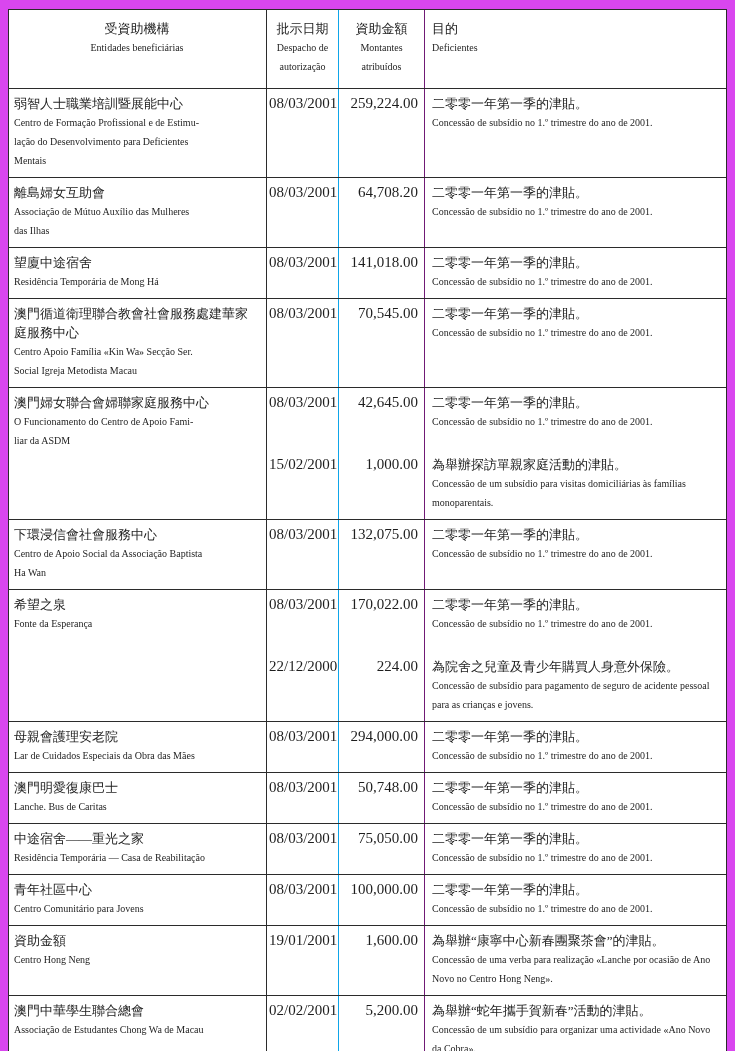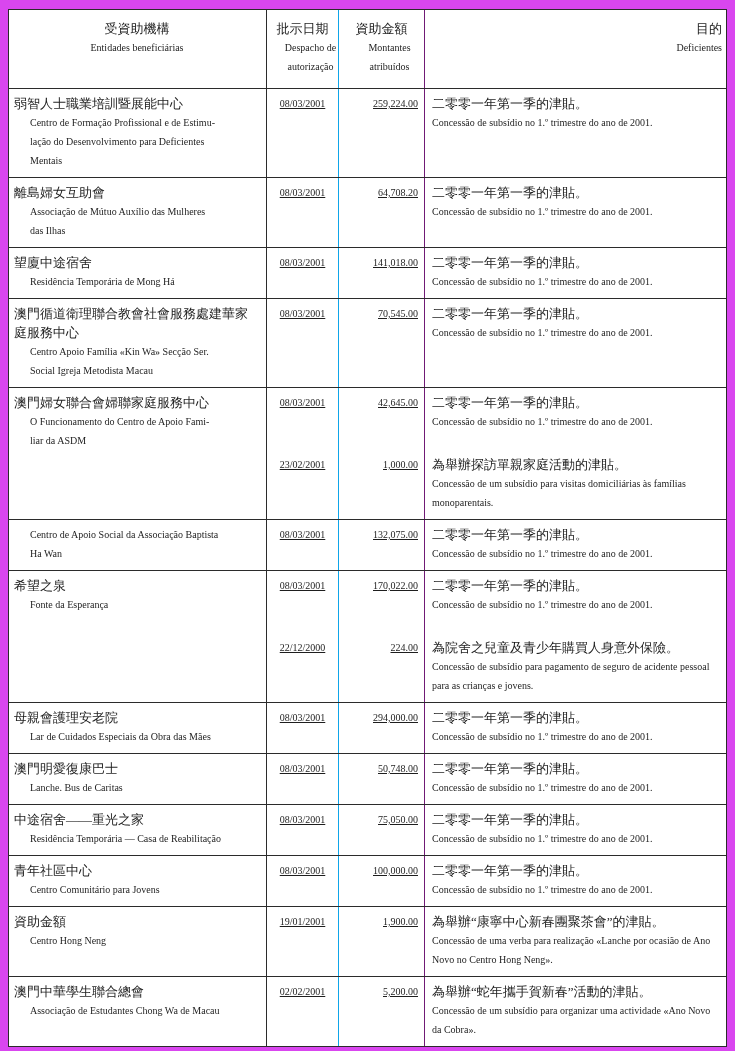--- a/index.html
+++ b/index.html
@@ -22,25 +22,25 @@
   .c-date   { width:72px;  border-right:1px solid #0ea5e9; text-align:center; padding:5px 2px 7px 2px; }
   .c-amount { width:86px;  border-right:1px solid #701a75; text-align:right; padding:5px 6px 7px 2px; }
   .c-purpose{ flex:1; padding:5px 4px 7px 7px; }
   .entries { flex:1; display:flex; flex-direction:column; }
   .entry { display:flex; align-items:stretch; }
   .entry:last-child { flex:1; }
   .entry + .entry > .ecell { padding-top:17px; }
   .ecell { line-height:19px; }
   .zh { font-size:13px; }
   .pt { font-size:10px; }
-  .prelines { white-space:pre-line;padding-left:16px; }
+  .prelines { white-space:pre-line; }
   .header-row .cell { text-align:center; padding-top:9px; padding-bottom:9px; }
   .header-row .c-date, .header-row .c-amount { padding-left:1px; padding-right:1px; }
   .header-row { min-height:78px; }
-  .amount-text, .date-text { font-size:10px;text-decoration:underline; }
+  .amount-text, .date-text { font-size:15px; }
 </style>
 </head>
 <body>
 
 <div class="page">
   <div class="grant-table">
 
     <div class="row header-row">
       <div class="cell c-entity">
         <div class="zh">受資助機構</div>
@@ -49,21 +49,21 @@
       <div class="cell c-date">
         <div class="zh">批示日期</div>
         <div class="pt prelines">Despacho de
 autorização</div>
       </div>
       <div class="cell c-amount">
         <div class="zh">資助金額</div>
         <div class="pt prelines">Montantes
 atribuídos</div>
       </div>
-      <div class="cell c-purpose" style="text-align:right;">
+      <div class="cell c-purpose" style="text-align:left;">
         <div class="zh">目的</div>
         <div class="pt">Deficientes</div>
       </div>
     </div>
 
     <div id="rows-container">
   <div class="row trow">
     <div class="cell c-entity">
       <div class="zh">弱智人士職業培訓暨展能中心</div>
       <div class="pt prelines">Centro de Formação Profissional e de Estimu-
@@ -145,32 +145,33 @@
   <div class="entry">
     <div class="ecell c-date date-text">08/03/2001</div>
     <div class="ecell c-amount amount-text">42,645.00</div>
     <div class="ecell c-purpose">
       <div class="zh">二零零一年第一季的津貼。</div>
       <div class="pt">Concessão de subsídio no 1.º trimestre do ano de 2001.</div>
     </div>
   </div>
 
   <div class="entry">
-    <div class="ecell c-date date-text">23/02/2001</div>
+    <div class="ecell c-date date-text">15/02/2001</div>
     <div class="ecell c-amount amount-text">1,000.00</div>
     <div class="ecell c-purpose">
       <div class="zh">為舉辦探訪單親家庭活動的津貼。</div>
       <div class="pt">Concessão de um subsídio para visitas domiciliárias às famílias monoparentais.</div>
     </div>
   </div>
 </div>
   </div>
 
   <div class="row trow">
     <div class="cell c-entity">
+      <div class="zh">下環浸信會社會服務中心</div>
       <div class="pt prelines">Centro de Apoio Social da Associação Baptista
 Ha Wan</div>
     </div>
     <div class="entries">
   <div class="entry">
     <div class="ecell c-date date-text">08/03/2001</div>
     <div class="ecell c-amount amount-text">132,075.00</div>
     <div class="ecell c-purpose">
       <div class="zh">二零零一年第一季的津貼。</div>
       <div class="pt">Concessão de subsídio no 1.º trimestre do ano de 2001.</div>
@@ -274,21 +275,21 @@
   </div>
 
   <div class="row trow">
     <div class="cell c-entity">
       <div class="zh">資助金額</div>
       <div class="pt prelines">Centro Hong Neng</div>
     </div>
     <div class="entries">
   <div class="entry">
     <div class="ecell c-date date-text">19/01/2001</div>
-    <div class="ecell c-amount amount-text">1,900.00</div>
+    <div class="ecell c-amount amount-text">1,600.00</div>
     <div class="ecell c-purpose">
       <div class="zh">為舉辦“康寧中心新春團聚茶會”的津貼。</div>
       <div class="pt">Concessão de uma verba para realização «Lanche por ocasião de Ano Novo no Centro Hong Neng».</div>
     </div>
   </div>
 </div>
   </div>
 
   <div class="row trow">
     <div class="cell c-entity">

